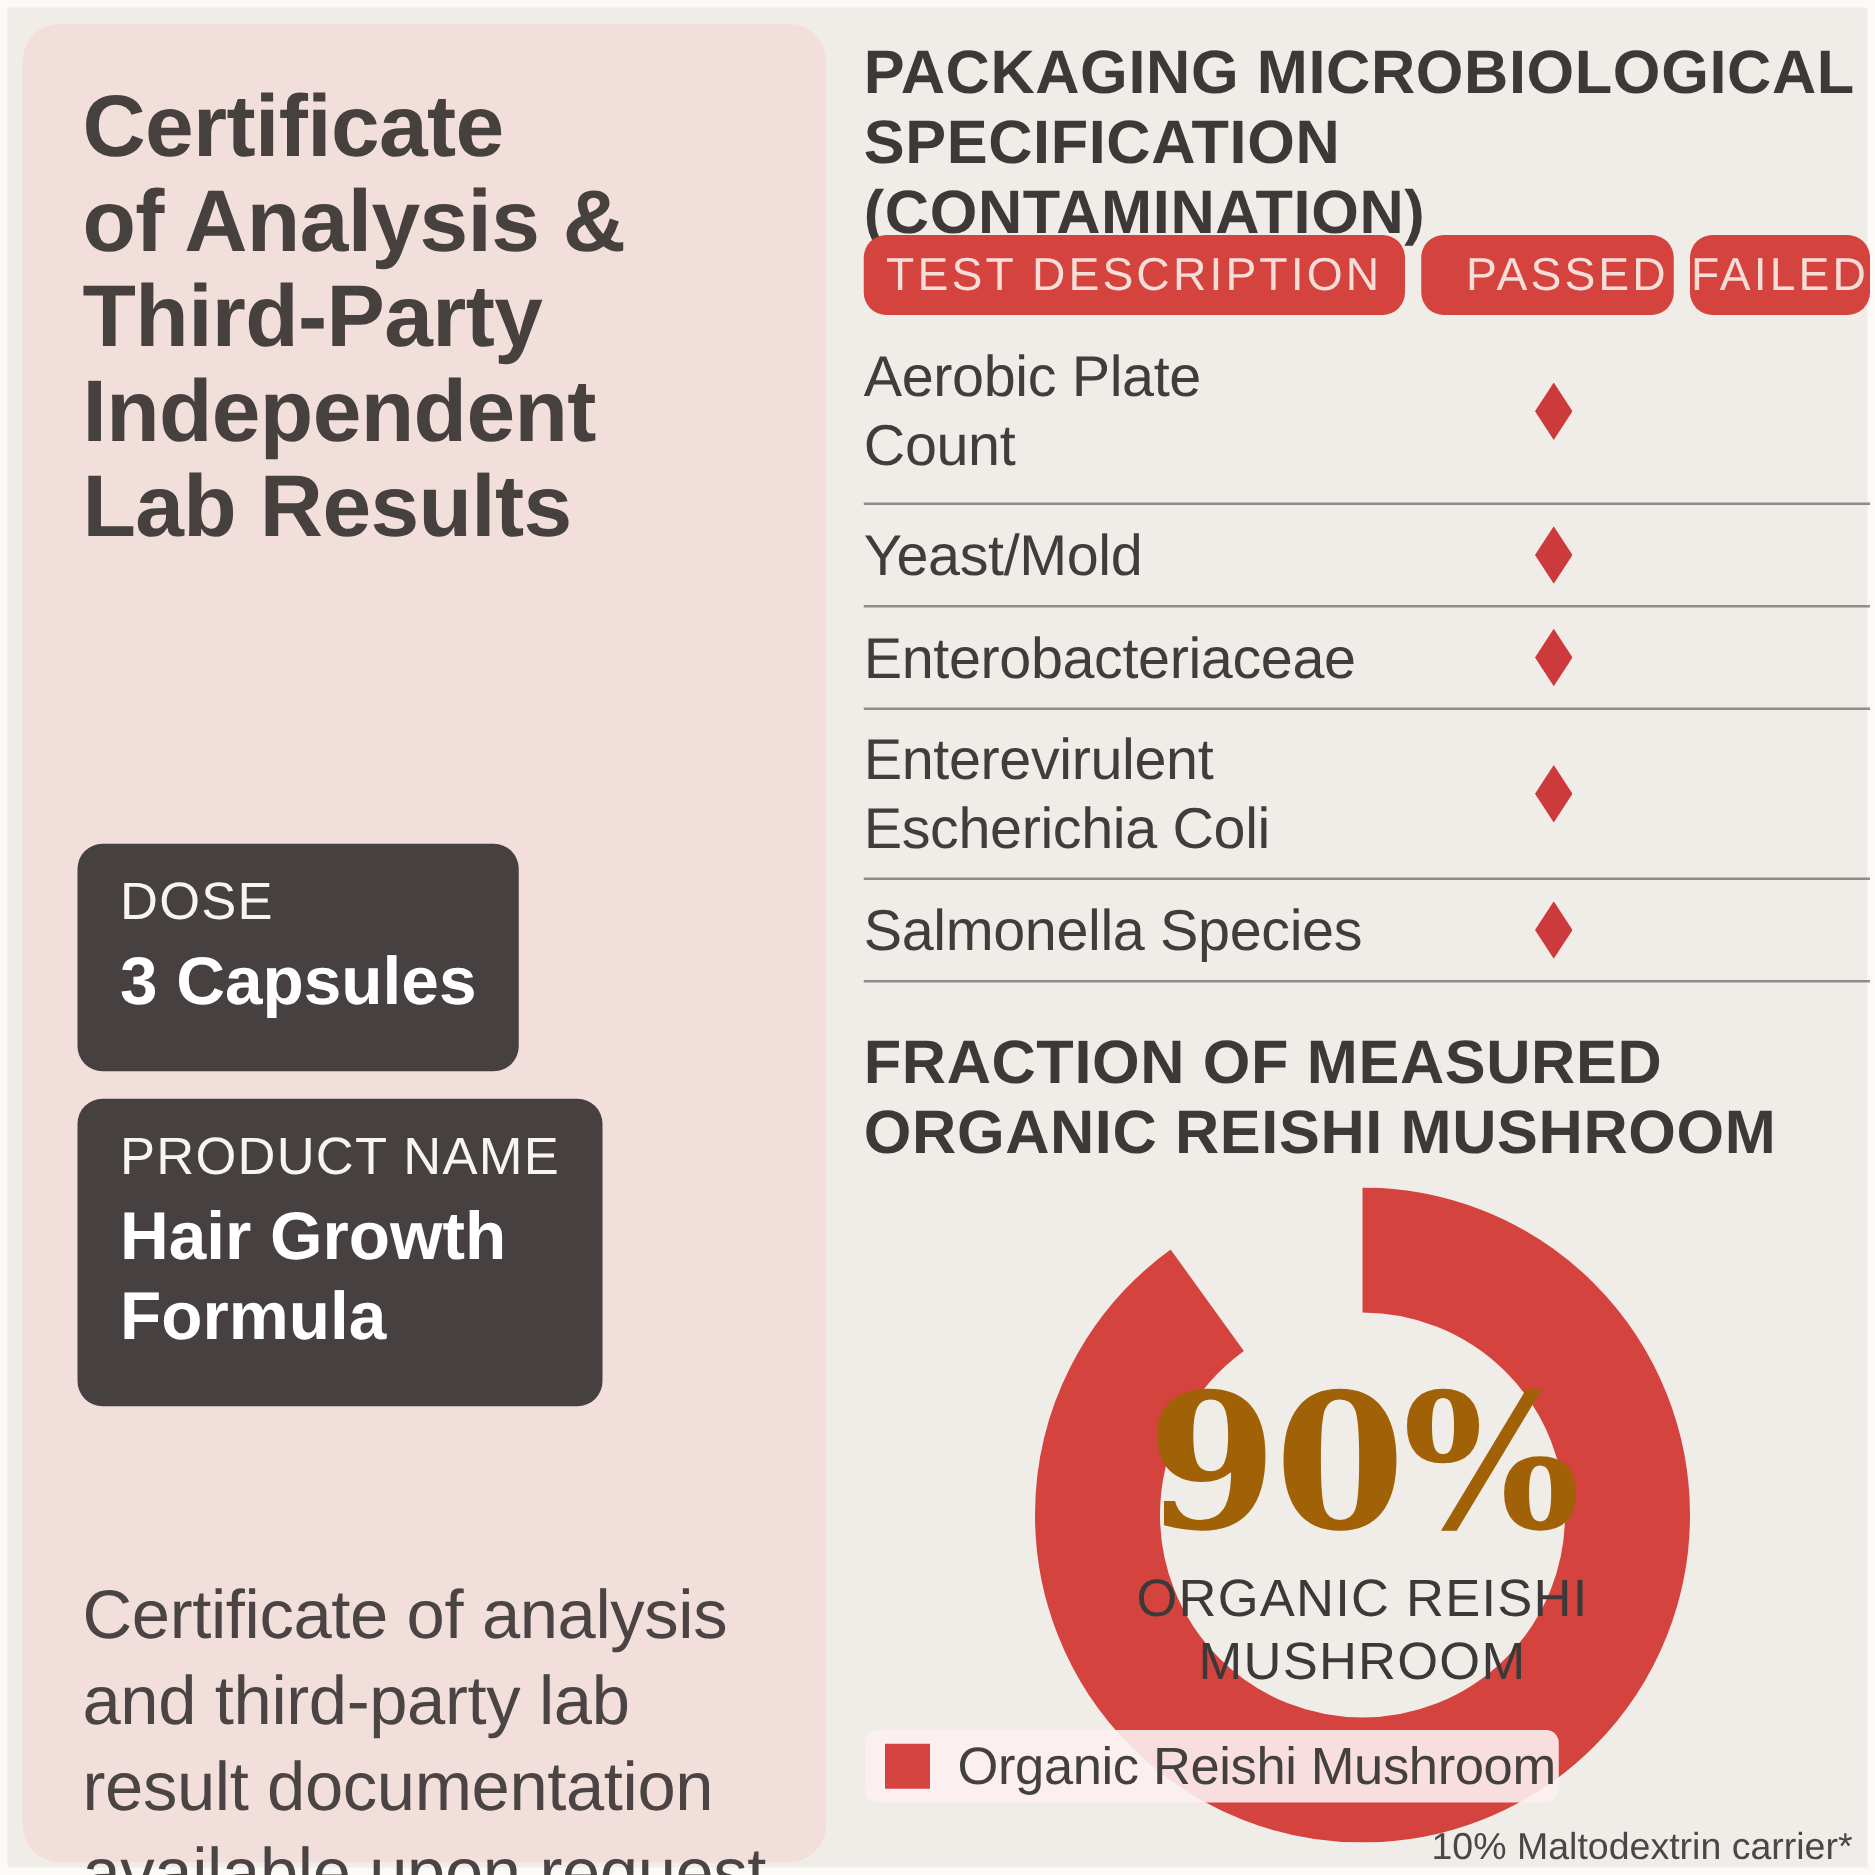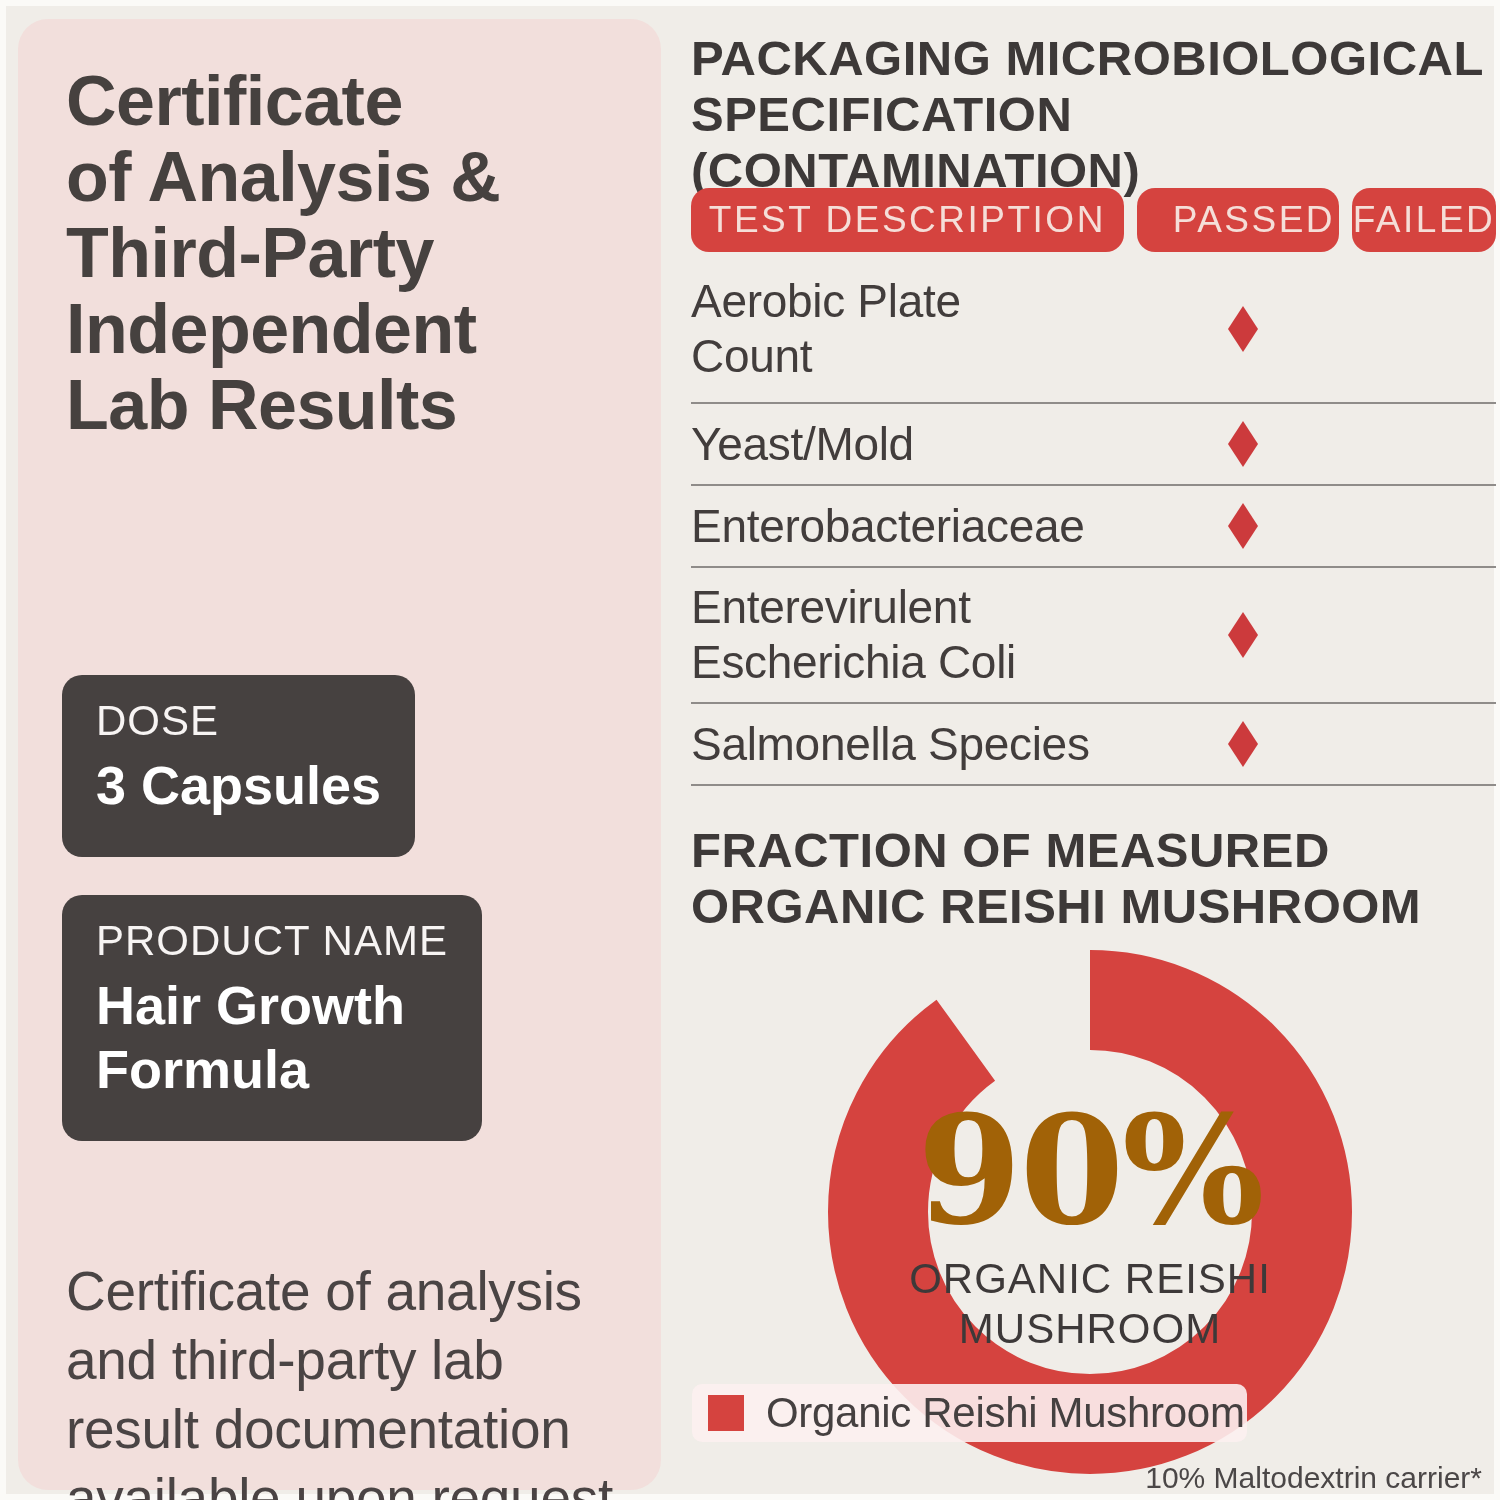--- a/index.html
+++ b/index.html
@@ -19,21 +19,21 @@
   .main-title{
     position:absolute;left:48px;top:44px;
     font-size:70px;line-height:76px;font-weight:700;color:#46413f;
     letter-spacing:-0.5px;white-space:pre-line;
   }
   .badge{
     position:absolute;left:44px;background:#464140;border-radius:20px;
     padding:22px 34px 40px 34px;color:#ffffff;width:fit-content;
   }
   .badge-dose{top:656px;}
-  .badge-product{top:860px;margin-top:16px;}
+  .badge-product{top:860px;}
   .badge-label{font-size:42px;font-weight:400;letter-spacing:1px;color:#f7f4f3;}
   .badge-value{font-size:54px;font-weight:700;line-height:64px;margin-top:8px;white-space:pre-line;}
   .left-note{
     position:absolute;left:48px;top:1238px;
     font-size:55px;line-height:69px;font-weight:400;color:#4a4444;
     white-space:pre-line;letter-spacing:-0.3px;
   }
 
   
   .right{position:absolute;left:685px;top:0;width:805px;height:1500px;}

